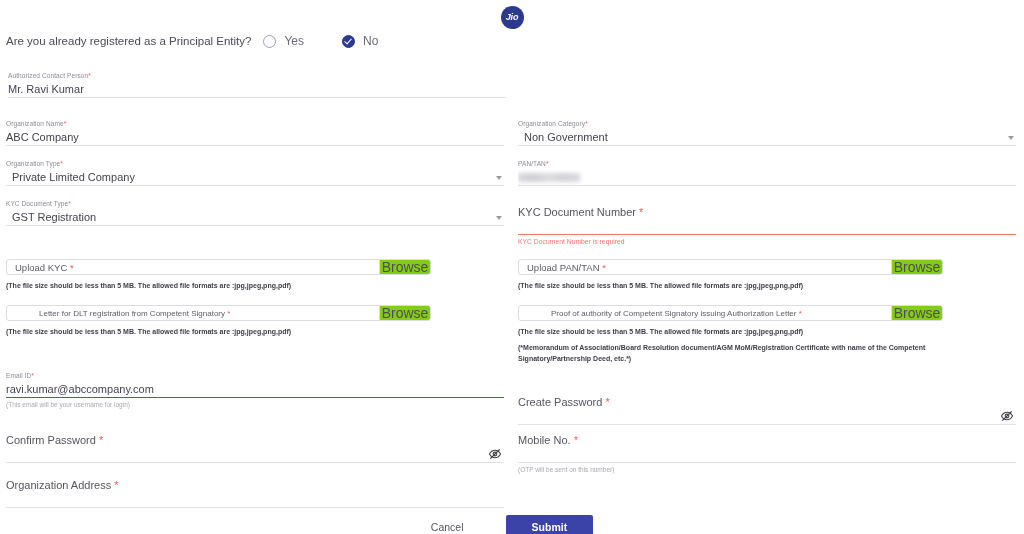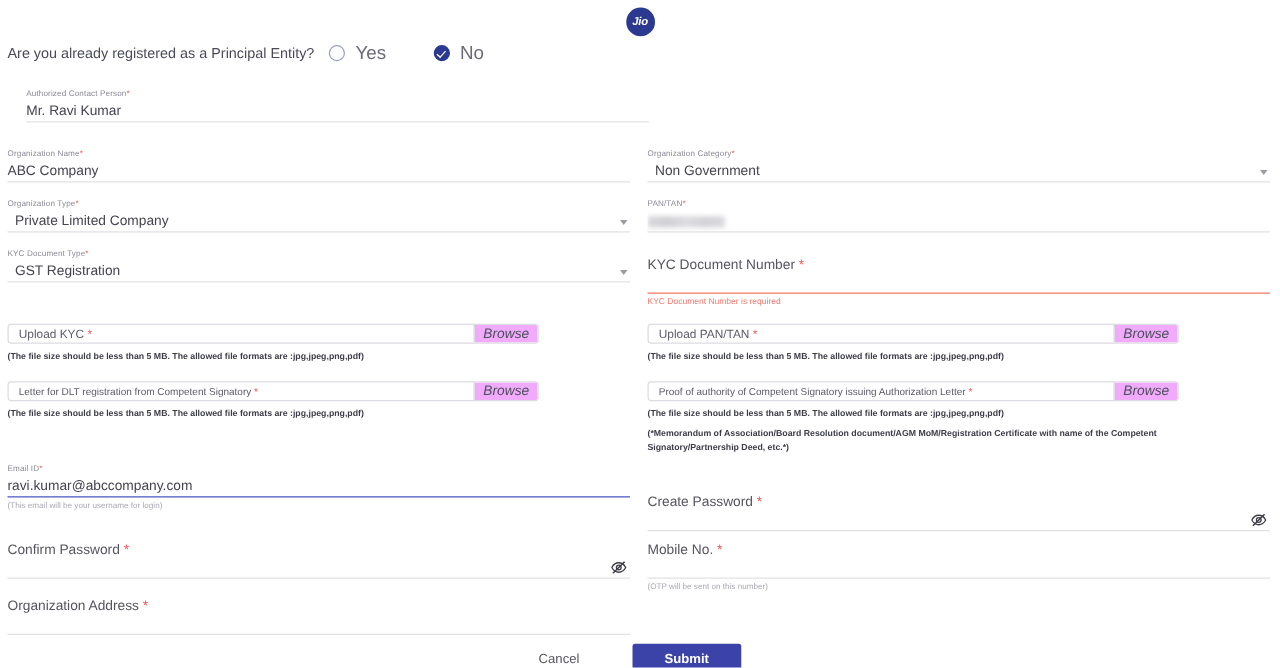--- a/index.html
+++ b/index.html
@@ -83,21 +83,21 @@
     position: absolute;
     left: 3.4px;
     top: 1.6px;
     width: 3px;
     height: 6px;
     border: solid #ffffff;
     border-width: 0 1.4px 1.4px 0;
     transform: rotate(42deg);
   }
   .radio-text {
-    font-size: 15px;
+    font-size: 12px;
     margin-left: 8px;
     color: #6b6b78;
   }
 
   
   .field {
     position: absolute;
   }
   .flabel {
     font-size: 6.5px;
@@ -186,33 +186,32 @@
   .upload-name {
     flex: 1;
     font-size: 9.5px;
     color: #5c5c68;
     display: flex;
     align-items: center;
     padding-left: 8px;
     white-space: nowrap;
     overflow: hidden;
   }
-  .upload-name.small { font-size: 8px; }
+  .upload-name.small { font-size: 8px; margin-left: 24px; }
   .browse-btn {
     width: 50px;
-    background: #f0abfc;
+    background: #84cc16;
     border-left: 1px solid #dcdce2;
-    font-size: 11px;
+    font-size: 14px;
     color: #4d4d59;
     display: flex;
     align-items: center;
     justify-content: center;
     cursor: pointer;
     flex: none;
-    font-style: italic;
   }
   .upload-note {
     font-size: 7px;
     color: #3d3d48;
     font-weight: bold;
     margin-top: 5px;
     line-height: 11px;
   }
   .upload-note.wrap { white-space: normal; width: 410px; }
 
@@ -258,21 +257,21 @@
       <span class="radio-circle"></span>
       <span class="radio-text">Yes</span>
     </span>
     <span class="radio-opt second">
       <span class="radio-circle checked"></span>
       <span class="radio-text">No</span>
     </span>
   </span>
 </div>
 
-<div class="field" style="left:21px; top:72px; width:498px;">
+<div class="field" style="left:8px; top:72px; width:498px;">
   <div class="flabel">
     <span>Authorized Contact Person</span><span class="req">*</span>
   </div>
   <div class="fvalue">Mr. Ravi Kumar</div>
   <div class="fline"></div>
 </div>
 
 <div class="field" style="left:6px; top:120px; width:498px;">
   <div class="flabel">
     <span>Organization Name</span><span class="req">*</span>

